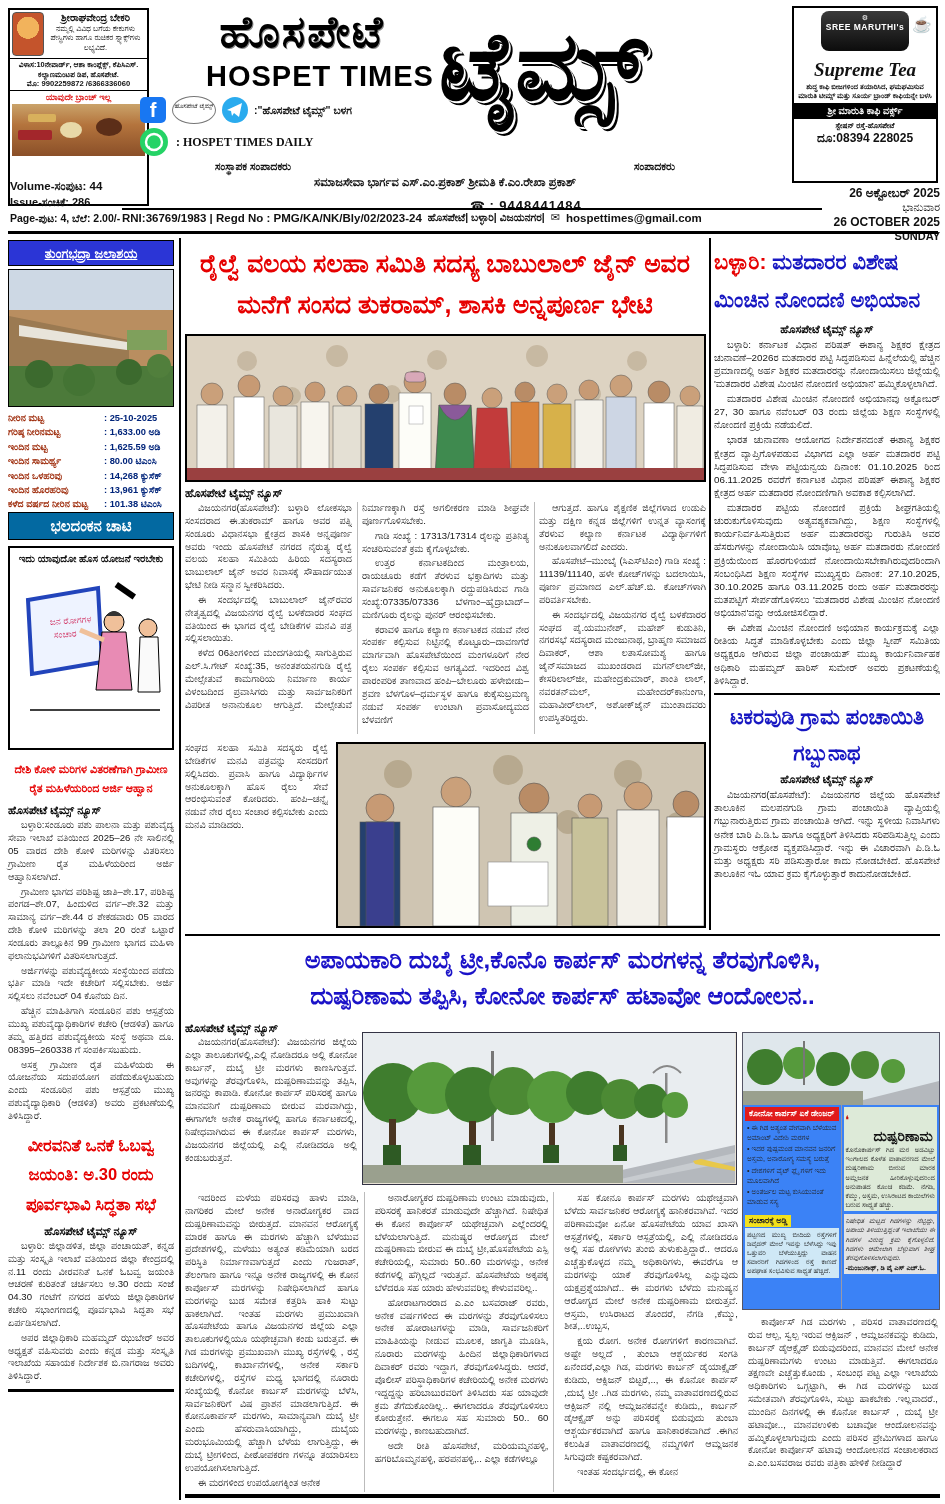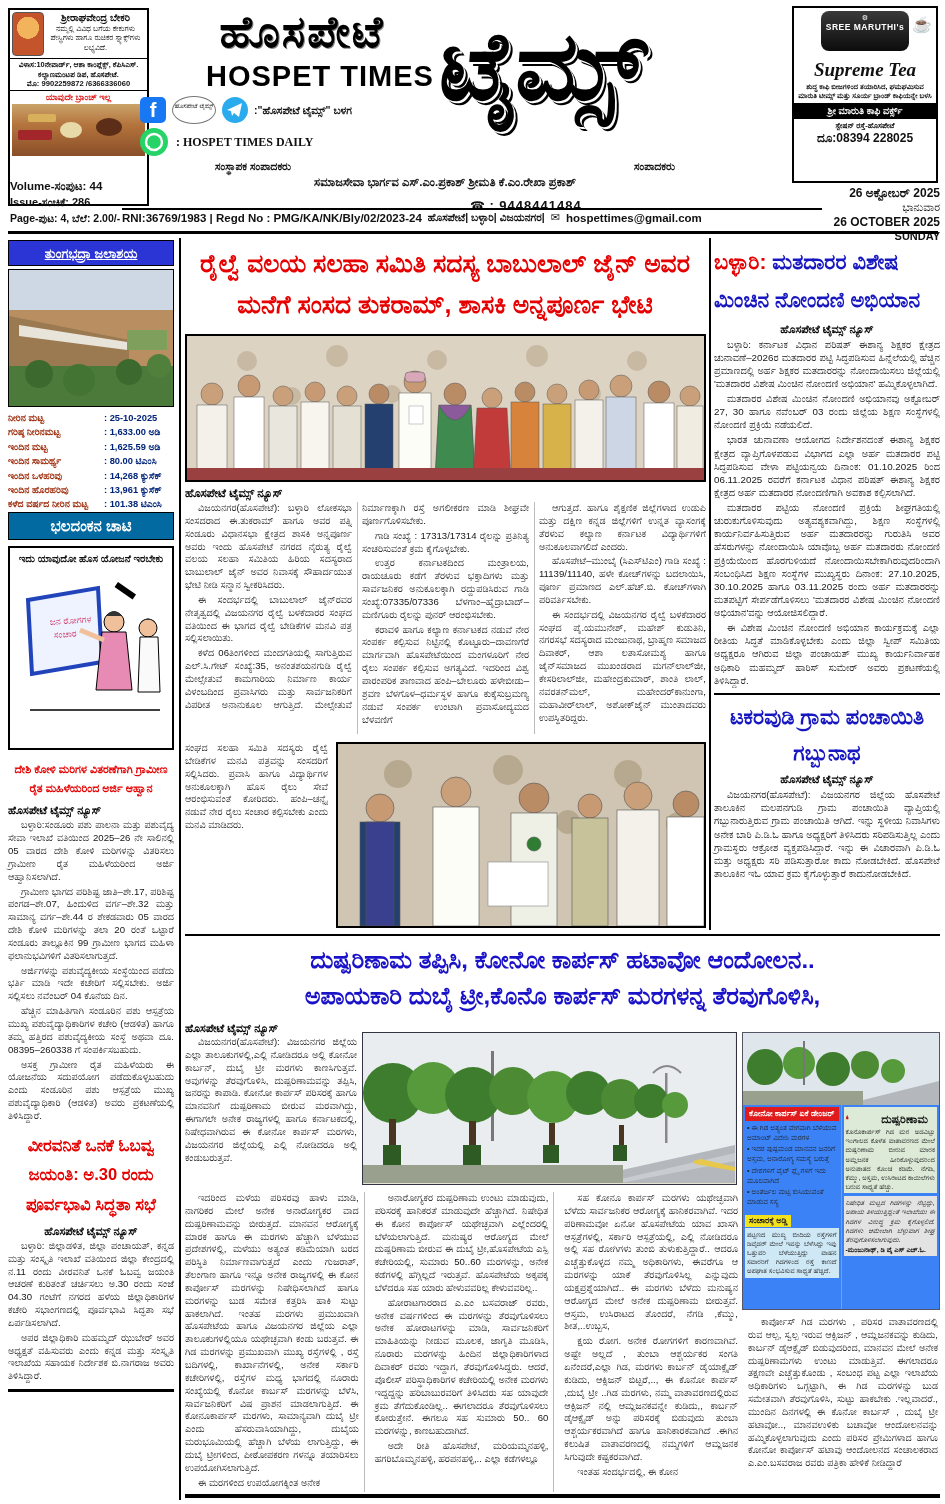--- a/index.html
+++ b/index.html
@@ -371,22 +371,22 @@
           </g>
         <rect x="150" y="118" width="60" height="44" fill="#fff" stroke="#888"></rect>
       </g>
     </svg>
   </div>
   <div class="abs just" style="left:185px;top:742px;width:143px;height:186px;overflow:hidden;">
     <p style="text-indent:0;">ಸಂಘದ ಸಲಹಾ ಸಮಿತಿ ಸದಸ್ಯರು ರೈಲ್ವೆ ಬೇಡಿಕೆಗಳ ಮನವಿ ಪತ್ರವನ್ನು ಸಂಸದರಿಗೆ ಸಲ್ಲಿಸಿದರು. ಪ್ರವಾಸಿ ಹಾಗೂ ವಿದ್ಯಾರ್ಥಿಗಳ ಅನುಕೂಲಕ್ಕಾಗಿ ಹೊಸ ರೈಲು ಸೇವೆ ಆರಂಭಿಸುವಂತೆ ಕೋರಿದರು. ಹಂಪಿ–ಚನ್ನೈ ನಡುವೆ ನೇರ ರೈಲು ಸಂಚಾರ ಕಲ್ಪಿಸಬೇಕು ಎಂದು ಮನವಿ ಮಾಡಿದರು.</p>
   </div>
 
   <div class="abs" style="left:185px;top:934px;width:755px;border-top:2.5px solid #000;padding-top:6px;">
+    <div class="blue-head" style="font-size:24px;line-height:1.5;color:#1a12c8;">ಅಪಾಯಕಾರಿ ದುಬೈ ಟ್ರೀ,ಕೊನೊ ಕಾರ್ಪಸ್ ಮರಗಳನ್ನ ತೆರವುಗೊಳಿಸಿ,</div>
     <div class="blue-head" style="font-size:24px;line-height:1.5;color:#1a12c8;">ದುಷ್ಪರಿಣಾಮ ತಪ್ಪಿಸಿ, ಕೋನೋ ಕಾರ್ಪಸ್ ಹಟಾವೋ ಆಂದೋಲನ..</div>
-    <div class="blue-head" style="font-size:24px;line-height:1.5;color:#1a12c8;">ಅಪಾಯಕಾರಿ ದುಬೈ ಟ್ರೀ,ಕೊನೊ ಕಾರ್ಪಸ್ ಮರಗಳನ್ನ ತೆರವುಗೊಳಿಸಿ,</div>
   </div>
 
   <div class="abs byline" style="left:185px;top:1022px;">ಹೊಸಪೇಟೆ ಟೈಮ್ಸ್ ನ್ಯೂಸ್</div>
 
   <div class="abs just" style="left:185px;top:1036px;width:172px;height:150px;overflow:hidden;">
       <p>ವಿಜಯನಗರ(ಹೊಸಪೇಟೆ): ವಿಜಯನಗರ ಜಿಲ್ಲೆಯ ಎಲ್ಲಾ ತಾಲೂಕುಗಳಲ್ಲಿ,ಎಲ್ಲಿ ನೋಡಿದರೂ ಅಲ್ಲಿ ಕೋನೋ ಕಾರ್ಬನ್, ದುಬೈ ಟ್ರೀ ಮರಗಳು ಕಾಣಸಿಗುತ್ತವೆ. ಅವುಗಳನ್ನು ತೆರವುಗೊಳಿಸಿ, ದುಷ್ಪರಿಣಾಮವನ್ನು ತಪ್ಪಿಸಿ, ಜನರನ್ನು ಕಾಪಾಡಿ. ಕೋನೋ ಕಾರ್ಪಸ್ ಪರಿಸರಕ್ಕೆ ಹಾಗೂ ಮಾನವನಿಗೆ ದುಷ್ಪರಿಣಾಮ ಬೀರುವ ಮರವಾಗಿದ್ದು, ಈಗಾಗಲೇ ಅನೇಕ ರಾಜ್ಯಗಳಲ್ಲಿ ಹಾಗೂ ಕರ್ನಾಟಕದಲ್ಲಿ, ನಿಷೇಧವಾಗಿರುವ ಈ ಕೋನೋ ಕಾರ್ಪಸ್ ಮರಗಳು, ವಿಜಯನಗರ ಜಿಲ್ಲೆಯಲ್ಲಿ ಎಲ್ಲಿ ನೋಡಿದರೂ ಅಲ್ಲಿ ಕಂಡುಬರುತ್ತವೆ.</p>
     </div>
 
   <div class="abs photo-frame" style="left:362px;top:1032px;width:375px;height:153px;border-width:1.5px;border-color:#334;">
     <svg width="372" height="150" viewBox="0 0 372 150">
@@ -447,21 +447,21 @@
             <div class="bullet">ದೇಶಗಳಿಗೆ ವೈಟ್ ಫ್ಲೈ ಗಳಿಗೆ ಇದು ಮೂಲವಾಗಿದೆ</div>
             <div class="bullet">ಅಂತರ್ಜಲ ಮಟ್ಟ ಕುಸಿಯುವಂತೆ ಮಾಡುವ ಸಸ್ಯ</div>
           </div>
         <div style="background:#f3e11c;color:#222;font-weight:bold;font-size:8px;display:inline-block;padding:1px 4px;margin-top:2px;">ಸಂಚಾರಕ್ಕೆ ಅಡ್ಡಿ</div>
         <div style="background:#cfe8f6;font-size:6.8px;line-height:1.35;padding:2px;margin-top:1px;text-align:justify;">ಪಟ್ಟಣದ ಮುಖ್ಯ ಬೀದಿಯ ರಸ್ತೆಗಳಿಗೆ ಡಿವೈಡರ್ ಮೇಲೆ ಇವನ್ನು ಬೆಳೆಸಿದ್ದು ಇವು ಒತ್ತುವರಿ ಬೆಳೆಯುತ್ತಿದ್ದು ವಾಹನ ಸವಾರರಿಗೆ ಗಿಡಗಳಿಂದ ರಸ್ತೆ ಕಾಣದೆ ಅಪಘಾತ ಸಂಭವಿಸುವ ಸಾಧ್ಯತೆ ಹೆಚ್ಚಿದೆ.</div>
       </div>
       <div style="flex:1;padding:0 2px;">
         <div style="background:#ddead8;padding:2px;margin-top:2px;">
           <div>
             <span style="color:#c41212;font-size:10px;font-weight:bold;">❛</span>
-            <span style="font-weight:bold;font-size:11px;padding-left:28px;">ದುಷ್ಪರಿಣಾಮ</span>
+            <span style="font-weight:bold;font-size:14px;padding-left:28px;">ದುಷ್ಪರಿಣಾಮ</span>
           </div>
           <div style="font-size:6.8px;line-height:1.35;text-align:justify;">ಕೊನೊಕಾರ್ಪಸ್ ಗಿಡ ಮರ ಅಡವಿಟ್ಟು ಇಂಗಾಲದ ಕೊಳೆತ ವಾತಾವರಣದ ಮೇಲೆ ದುಷ್ಪರಿಣಾಮ ಬೀರುವ ಮಾರಕ ಅಮ್ಲಜನಕ ಹೀರಿಕೊಳ್ಳುವುದರಿಂದ ಅನುಪಾತದ ಕೊಂಚ ಕಡಿಮೆ. ನೆಗಡಿ, ಕೆಮ್ಮು, ಅಸ್ತಮ, ಉಸಿರಾಟದ ಕಾಯಿಲೆಗಳು ಬರುವ ಸಾಧ್ಯತೆ ಹೆಚ್ಚು.</div>
         </div>
         <div style="background:#e3e3e3;padding:2px;margin-top:3px;">
           <div style="font-size:6.8px;font-style:italic;line-height:1.35;text-align:justify;">ನಿಷೇಧಿತ ಮಟ್ಟದ ಗಿಡಗಳನ್ನು ನೆಟ್ಟಿದ್ದು, ಅಪಾಯ ತಿಳಿಯುತ್ತಿದ್ದಂತೆ ಇಲಾಖೆಯು ಈ ಗಿಡಗಳ ವಿರುದ್ಧ ಕ್ರಮ ಕೈಗೊಳ್ಳಲಿದೆ. ಗಿಡಗಳು ಆಮೇಲಾಗಿ ಬೆಳ್ಳುವಾಗ ಶೀಘ್ರ ತೆರವುಗೊಳಿಸಲಾಗುವುದು.</div>
           <div style="font-size:6.8px;font-weight:bold;margin-top:2px;">-ಮಂಜುನಾಥ್, ಡಿ ವೈ ಎಸ್ ಎಚ್.ಓ.</div>
         </div>
       </div>
     </div>
   </div>

